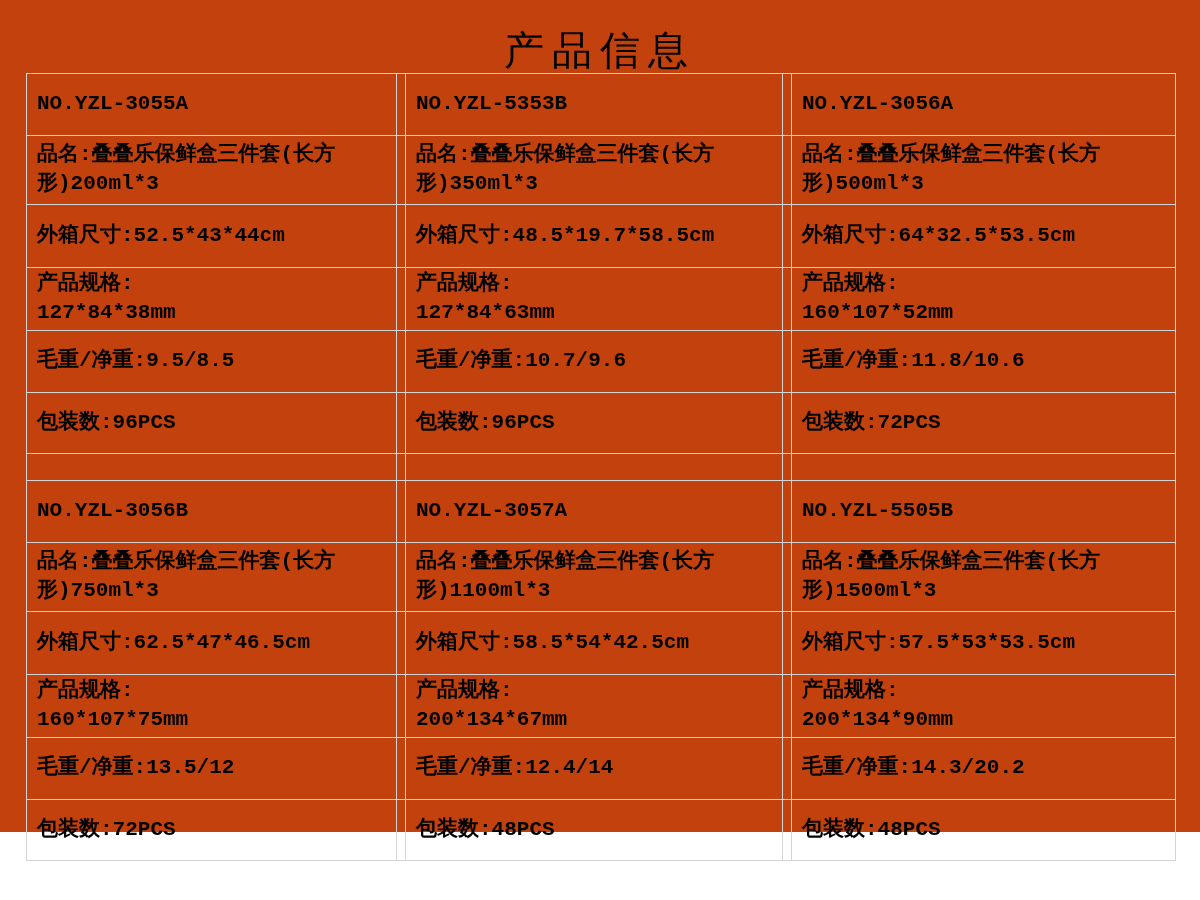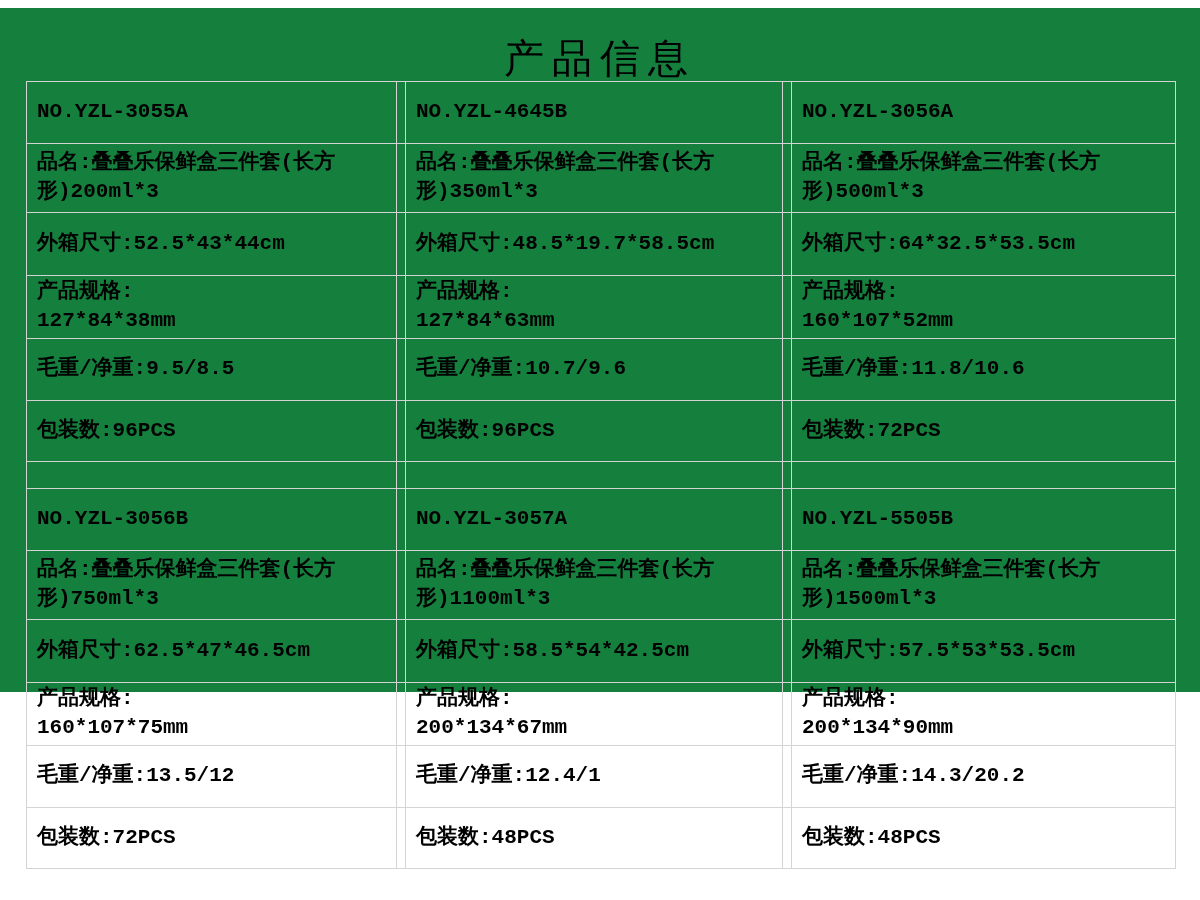--- a/index.html
+++ b/index.html
@@ -5,24 +5,23 @@
   html, body {
     margin: 0;
     padding: 0;
     background: #ffffff;
     width: 1200px;
     height: 900px;
     overflow: hidden;
   }
   .page {
     width: 1200px;
-    height: 684px;
-    background: #15803d;
+    height: 832px;
+    background: #c2410c;
     box-sizing: border-box;
-    margin-top: 8px;
   }
   .title {
     margin: 0;
     padding-top: 28px;
     height: 73px;
     box-sizing: border-box;
     text-align: center;
     font-family: "Liberation Sans", "DejaVu Sans", sans-serif;
     font-weight: 400;
     font-size: 40px;
@@ -77,21 +76,21 @@
           <col class="c-gap">
           <col class="c-main2">
           <col class="c-gap">
           <col class="c-main3">
       </colgroup>
 
       <tbody>
           <tr class="rh-no">
         <td>NO.YZL-3055A</td>
         <td class="gap"></td>
-        <td>NO.YZL-4645B</td>
+        <td>NO.YZL-5353B</td>
         <td class="gap"></td>
         <td>NO.YZL-3056A</td>
       </tr>
       <tr class="rh-name">
         <td>品名:叠叠乐保鲜盒三件套(长方
 形)200ml*3</td>
         <td class="gap"></td>
         <td>品名:叠叠乐保鲜盒三件套(长方
 形)350ml*3</td>
         <td class="gap"></td>
@@ -168,21 +167,21 @@
         <td class="gap"></td>
         <td>产品规格:
 200*134*67mm</td>
         <td class="gap"></td>
         <td>产品规格:
 200*134*90mm</td>
       </tr>
       <tr class="rh-weight">
         <td>毛重/净重:13.5/12</td>
         <td class="gap"></td>
-        <td>毛重/净重:12.4/1</td>
+        <td>毛重/净重:12.4/14</td>
         <td class="gap"></td>
         <td>毛重/净重:14.3/20.2</td>
       </tr>
       <tr class="rh-pack">
         <td>包装数:72PCS</td>
         <td class="gap"></td>
         <td>包装数:48PCS</td>
         <td class="gap"></td>
         <td>包装数:48PCS</td>
       </tr>

